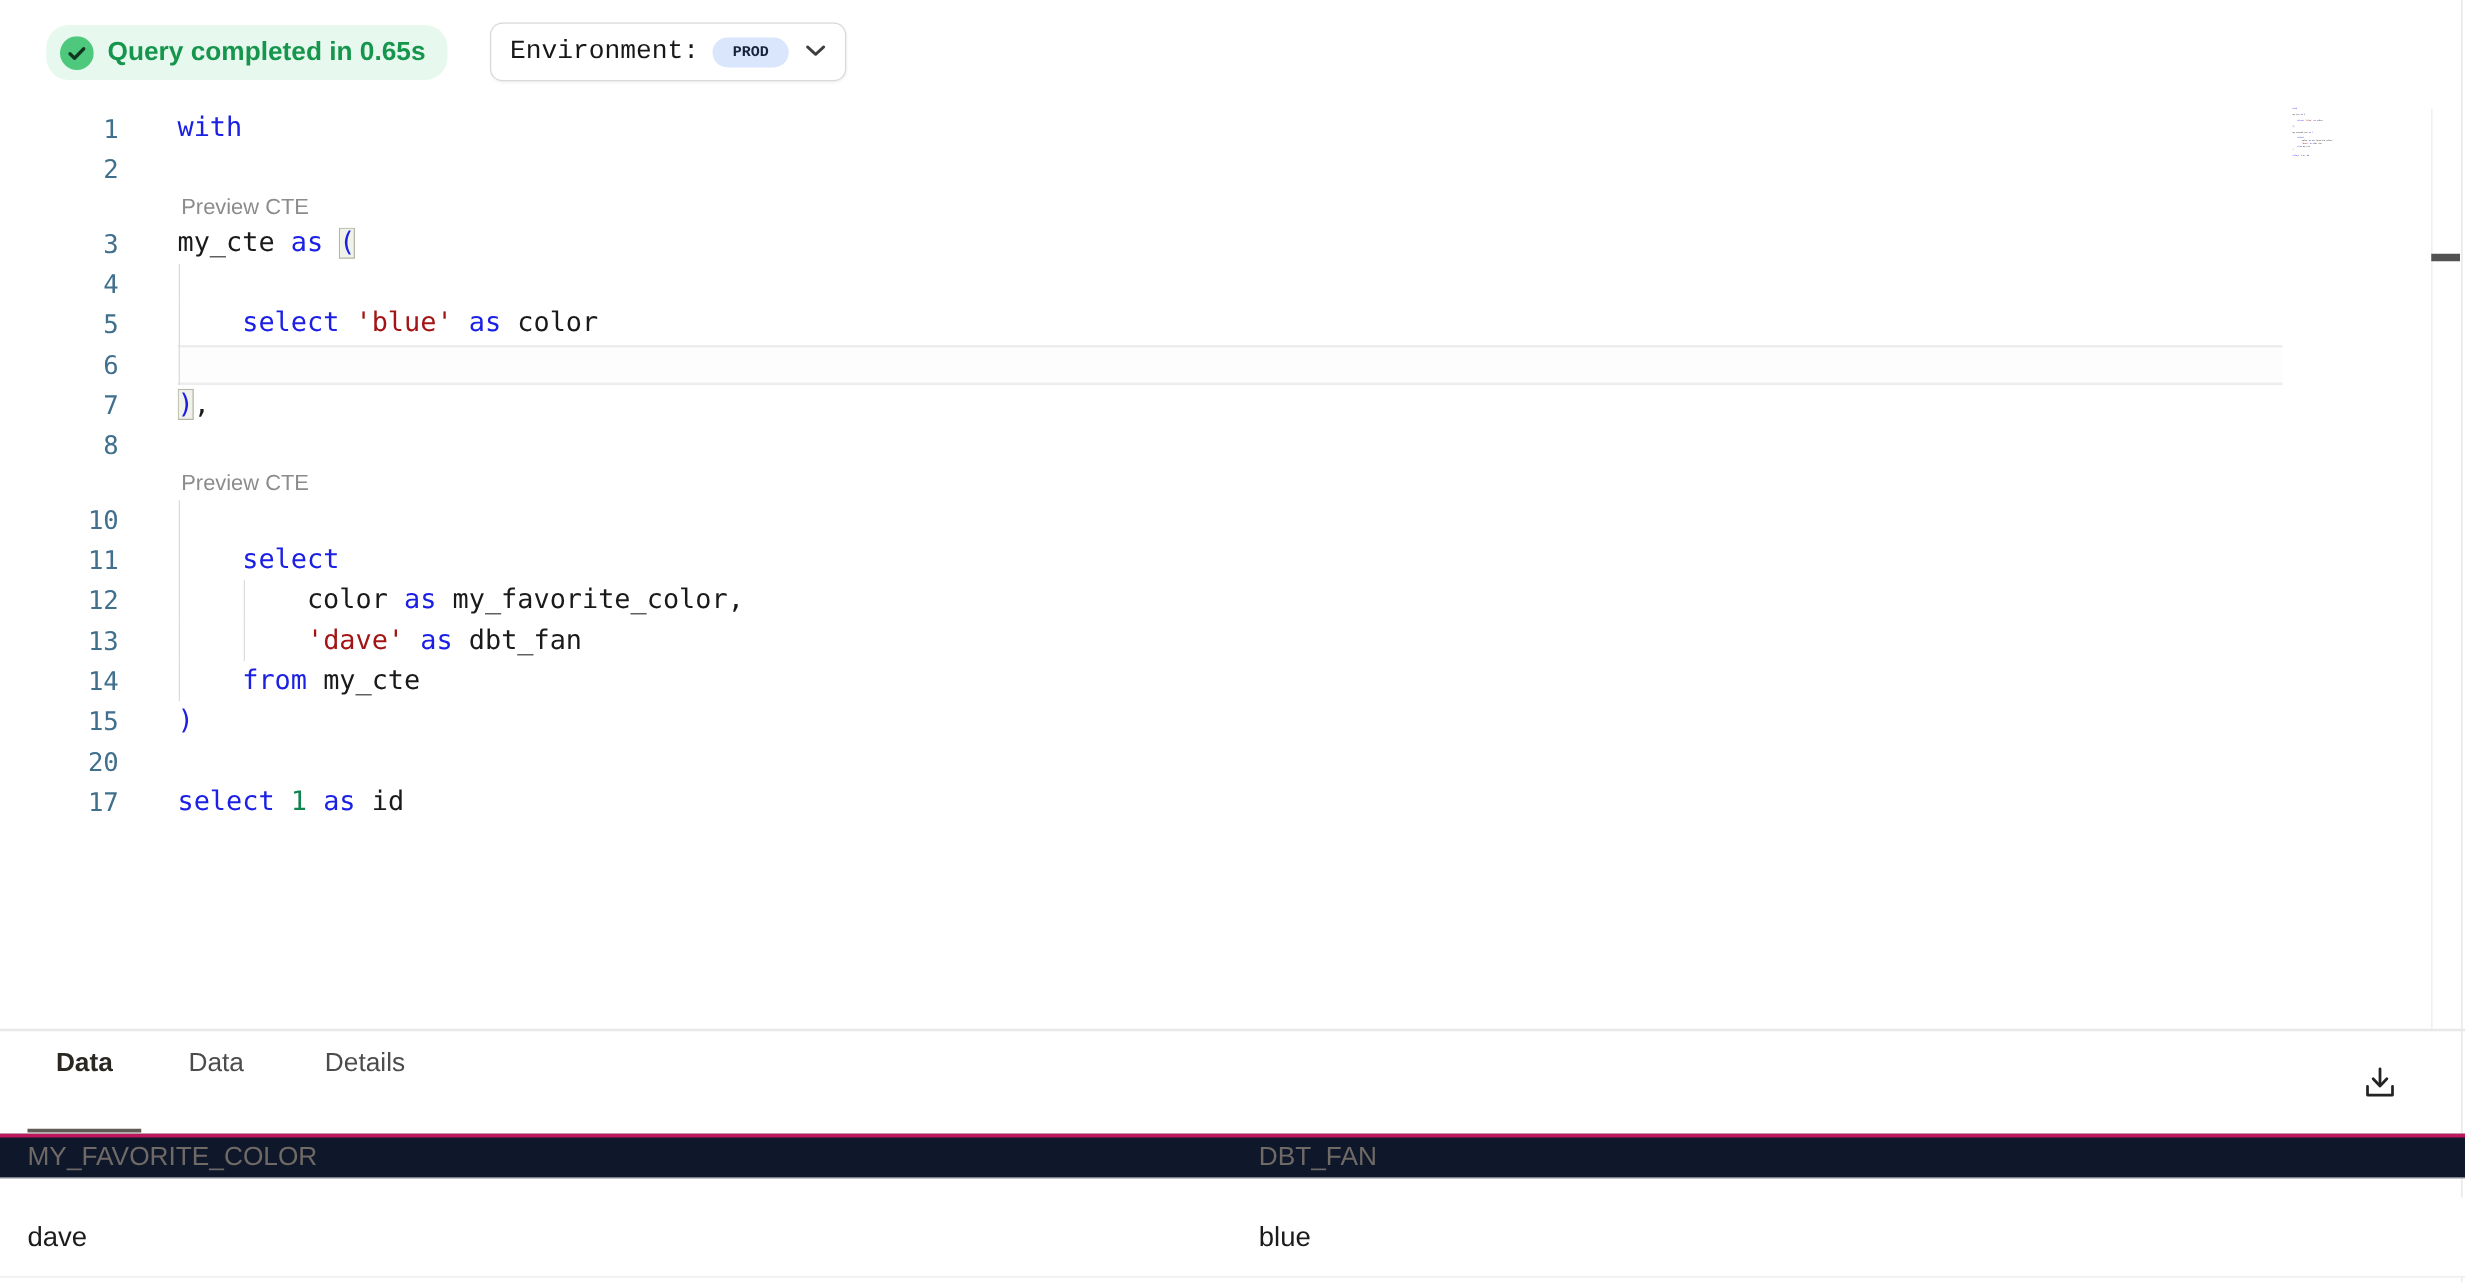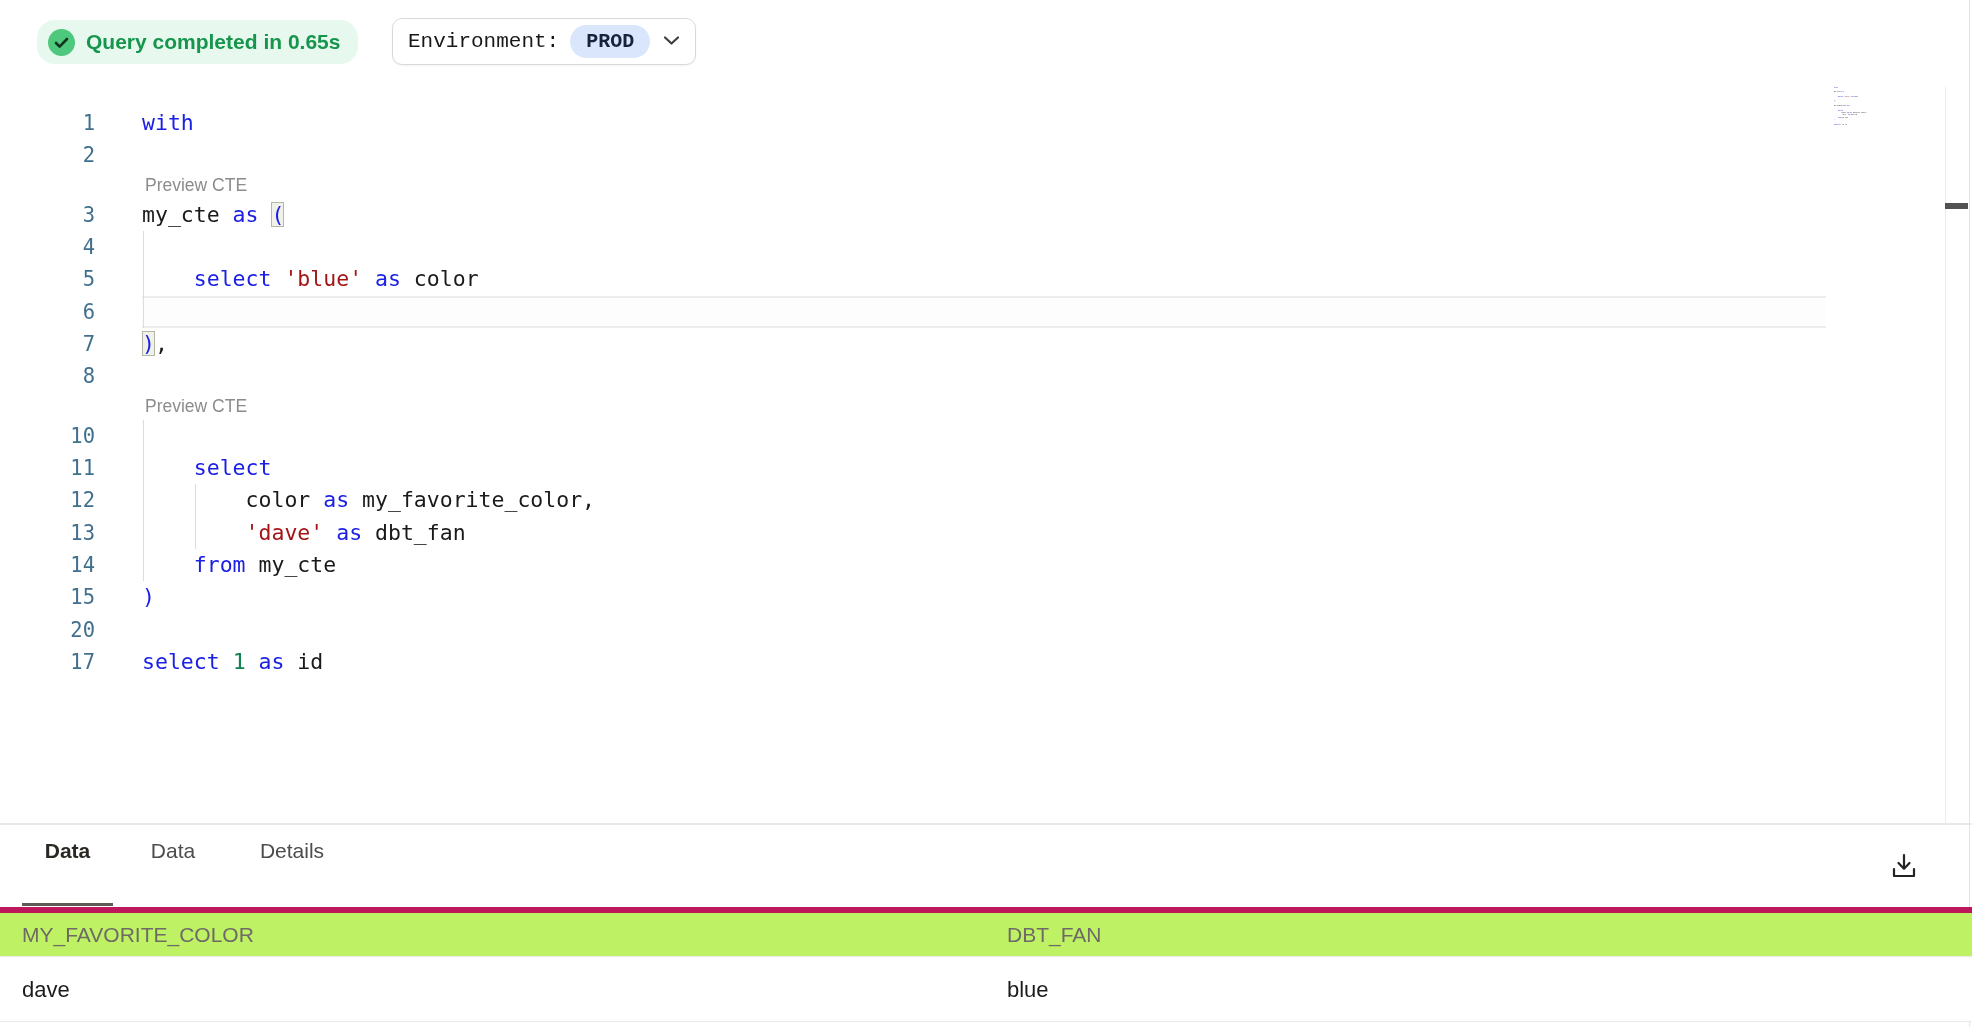--- a/index.html
+++ b/index.html
@@ -9,26 +9,26 @@
 
   
   .status-badge { position:absolute; left:37px; top:20px; height:44px;
     display:inline-flex; align-items:center; gap:11px; padding:0 18px 0 11px;
     background:#e7f8ee; border-radius:18px; color:#16954c; font-weight:700; font-size:21px; }
   .env-control { position:absolute; left:392px; top:18px; height:47px;
     display:inline-flex; align-items:center; gap:11px; padding:0 15px;
     background:#fff; border:1px solid #d9d9d9; border-radius:10px;
     box-shadow:0 1px 2px rgba(0,0,0,.05); cursor:pointer;font-family:Liberation Mono, monospace; }
   .env-label { font-size:21px; color:#181818; }
-  .env-pill { background:#d9e6fc; color:#17233c; font-weight:700; font-size:20px;
+  .env-pill { background:#d9e6fc; color:#17233c; font-weight:700; font-size:12px;
     padding:5px 16px; border-radius:999px; }
   .chev { display:inline-block; margin-left:2px; }
 
   
-  #editor { position:absolute; left:0; top:87px; width:1712px;margin-top:20px; }
+  #editor { position:absolute; left:0; top:87px; width:1712px; }
   .code-row { position:relative; height:32.33px; line-height:32.33px; white-space:pre;
     font-family:"DejaVu Sans Mono", monospace; font-size:21.5px; color:#1a1a1a; }
   .ln { display:inline-block; width:95px; text-align:right; color:#40708e;
     font-size:20.5px; vertical-align:top; }
   .code { display:inline-block; margin-left:47px; position:relative; }
   .widget-row { height:27px; line-height:27px; padding-left:145px; color:#8c8c8c;
     font-family:"Liberation Sans", sans-serif; font-size:17.5px; cursor:pointer; }
   .tk-kw { color:#1b20e4; }
   .tk-pr { color:#1b20e4; }
   .tk-pm { color:#1b20e4; background:#f0f2ea; box-shadow:inset 0 0 0 1px #b2b8a5; }
@@ -58,22 +58,22 @@
   .tab { position:absolute; top:830px; height:42px; line-height:42px; text-align:center;
     font-size:21px; color:#4c4c4c; cursor:pointer; }
   .tab.active { color:#2b2823; font-weight:700; }
   #tab-data { left:22px; width:91px; }
   #tab-chart { left:118px; width:110px; }
   #tab-details { left:231px; width:122px;text-align:center; }
   #tab-underline { position:absolute; left:22px; top:903px; width:91px; height:3px; background:#5f5a53; }
   #download-btn { position:absolute; left:1884px; top:846px; width:40px; height:40px;
     display:flex; align-items:center; justify-content:center; cursor:pointer; }
 
-  #table-header { position:absolute; left:0; top:907px; width:1972px; height:50px;
-    background:#bef264; border-top:6px solid #be185d; border-bottom:1px solid #ececec;
+  #table-header { position:absolute; left:0; top:907px; width:1972px; height:36px;
+    background:#0f172a; border-top:3px solid #be185d; border-bottom:1px solid #ececec;
     display:grid; grid-template-columns:985px auto; align-items:center; padding-left:22px;
     color:#6f6a66; font-size:21px; }
   .table-row { position:absolute; left:0; top:958px; width:1972px; height:64px;
     background:#fff; border-bottom:1px solid #eaeaea;
     display:grid; grid-template-columns:985px auto; align-items:center; padding-left:22px;
     color:#1b1b1b; font-size:22px; }
 </style>
 </head>
 <body>
 

